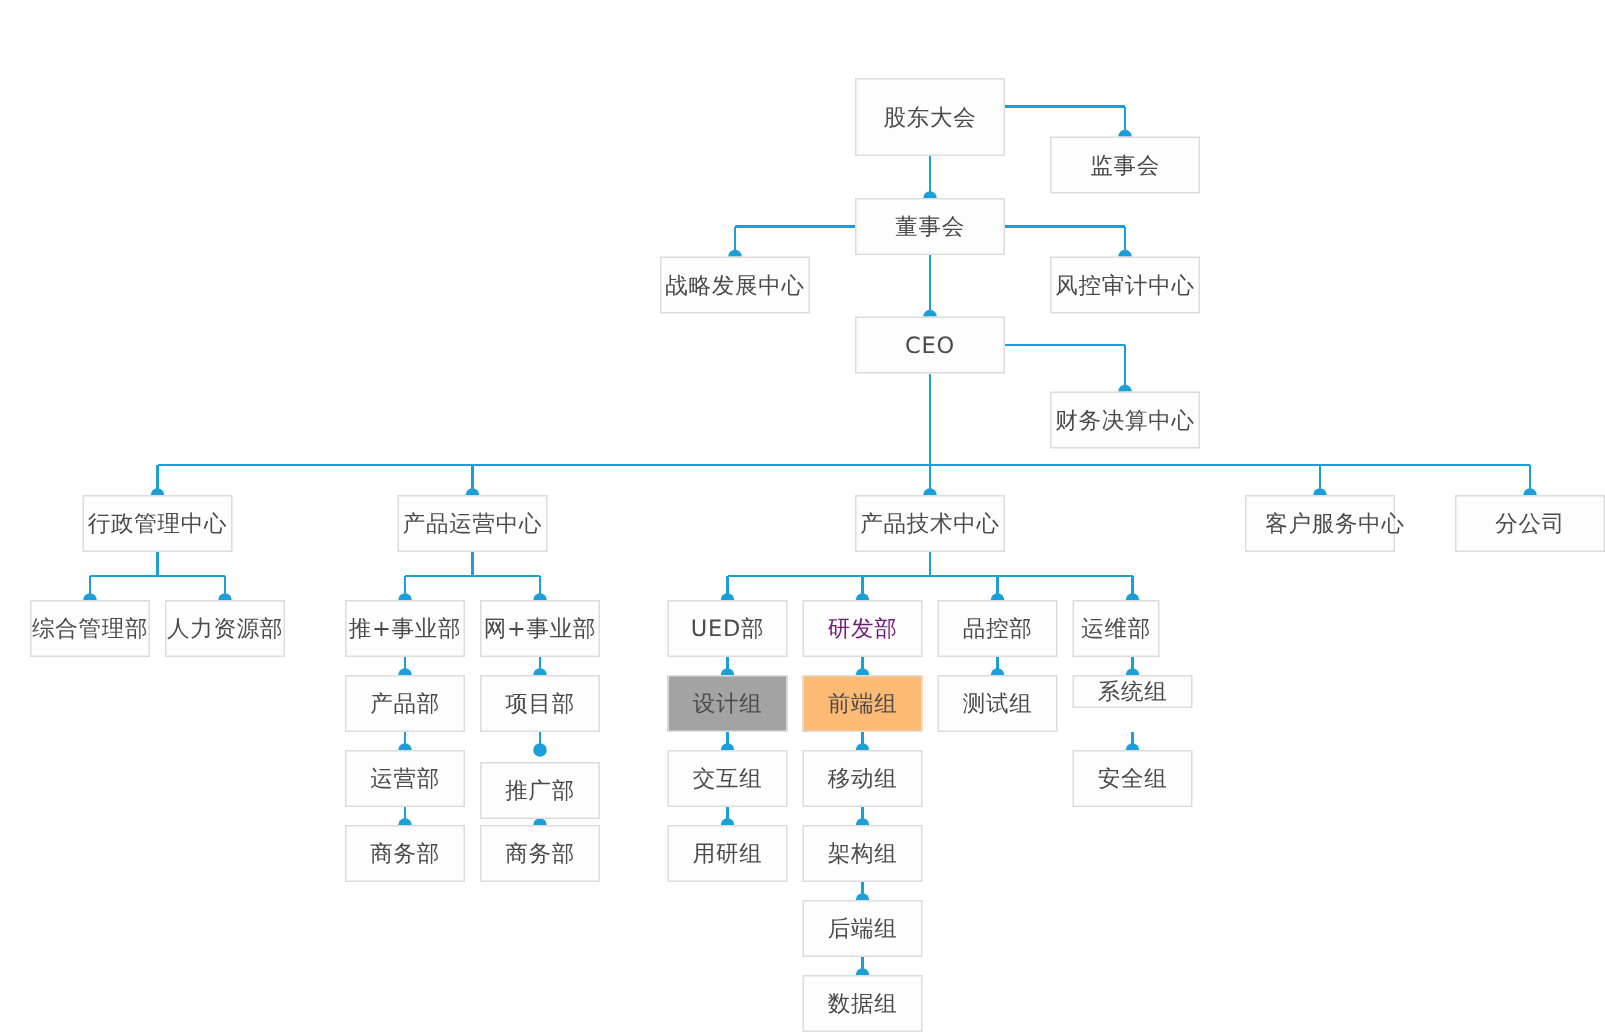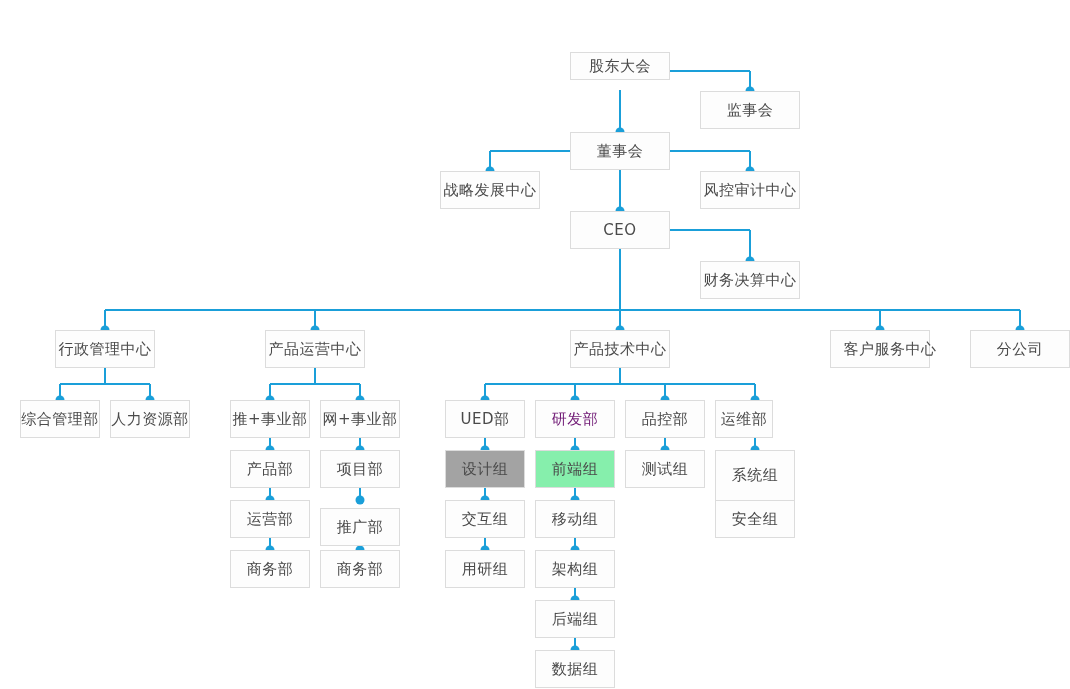--- a/index.html
+++ b/index.html
@@ -137,21 +137,21 @@
       <div class="dot" style="left: 485px; top: 500px; background: rgb(26, 159, 217);"></div>
       <div class="dot" style="left: 485px; top: 550px; background: rgb(26, 159, 217);"></div>
       <div class="dot" style="left: 575px; top: 450px; background: rgb(26, 159, 217);"></div>
       <div class="dot" style="left: 575px; top: 500px; background: rgb(26, 159, 217);"></div>
       <div class="dot" style="left: 575px; top: 550px; background: rgb(26, 159, 217);"></div>
       <div class="dot" style="left: 575px; top: 600px; background: rgb(26, 159, 217);"></div>
       <div class="dot" style="left: 575px; top: 650px; background: rgb(26, 159, 217);"></div>
       <div class="dot" style="left: 665px; top: 450px; background: rgb(26, 159, 217);"></div>
       <div class="dot" style="left: 755px; top: 450px; background: rgb(26, 159, 217);"></div>
       <div class="dot" style="left: 755px; top: 500px; background: rgb(26, 159, 217);"></div>
-      <div class="node" style="left: 570px; top: 52px; width: 100px; height: 28px; border-color: rgb(220, 220, 220); background: rgb(253, 253, 253); color: rgb(74, 74, 74);">
+      <div class="node" style="left: 570px; top: 52px; width: 100px; height: 52px; border-color: rgb(220, 220, 220); background: rgb(253, 253, 253); color: rgb(74, 74, 74);">
         <span class="node-label">股东大会</span>
       </div>
       <div class="node" style="left: 700px; top: 91px; width: 100px; height: 38px; border-color: rgb(220, 220, 220); background: rgb(253, 253, 253); color: rgb(74, 74, 74);">
         <span class="node-label">监事会</span>
       </div>
       <div class="node" style="left: 570px; top: 132px; width: 100px; height: 38px; border-color: rgb(220, 220, 220); background: rgb(253, 253, 253); color: rgb(74, 74, 74);">
         <span class="node-label">董事会</span>
       </div>
       <div class="node" style="left: 440px; top: 171px; width: 100px; height: 38px; border-color: rgb(220, 220, 220); background: rgb(253, 253, 253); color: rgb(74, 74, 74);">
         <span class="node-label">战略发展中心</span>
@@ -218,27 +218,27 @@
       </div>
       <div class="node" style="left: 625px; top: 400px; width: 80px; height: 38px; border-color: rgb(220, 220, 220); background: rgb(253, 253, 253); color: rgb(74, 74, 74);">
         <span class="node-label">品控部</span>
       </div>
       <div class="node" style="left: 715px; top: 400px; width: 58px; height: 38px; border-color: rgb(220, 220, 220); background: rgb(253, 253, 253); color: rgb(74, 74, 74);">
         <span class="node-label">运维部</span>
       </div>
       <div class="node" style="left: 445px; top: 450px; width: 80px; height: 38px; border-color: rgb(220, 220, 220); background: #a3a3a3; color: rgb(74, 74, 74);">
         <span class="node-label">设计组</span>
       </div>
-      <div class="node" style="left: 535px; top: 450px; width: 80px; height: 38px; border-color: rgb(220, 220, 220); background: #86efac; color: rgb(74, 74, 74);">
+      <div class="node" style="left: 535px; top: 450px; width: 80px; height: 38px; border-color: rgb(220, 220, 220); background: #fdba74; color: rgb(74, 74, 74);">
         <span class="node-label">前端组</span>
       </div>
       <div class="node" style="left: 625px; top: 450px; width: 80px; height: 38px; border-color: rgb(220, 220, 220); background: rgb(253, 253, 253); color: rgb(74, 74, 74);">
         <span class="node-label">测试组</span>
       </div>
-      <div class="node" style="left: 715px; top: 450px; width: 80px; height: 51px; border-color: rgb(220, 220, 220); background: rgb(253, 253, 253); color: rgb(74, 74, 74); align-items: center;">
+      <div class="node" style="left: 715px; top: 450px; width: 80px; height: 22px; border-color: rgb(220, 220, 220); background: rgb(253, 253, 253); color: rgb(74, 74, 74); align-items: center;">
         <span class="node-label">系统组</span>
       </div>
       <div class="node" style="left: 445px; top: 500px; width: 80px; height: 38px; border-color: rgb(220, 220, 220); background: rgb(253, 253, 253); color: rgb(74, 74, 74);">
         <span class="node-label">交互组</span>
       </div>
       <div class="node" style="left: 535px; top: 500px; width: 80px; height: 38px; border-color: rgb(220, 220, 220); background: rgb(253, 253, 253); color: rgb(74, 74, 74);">
         <span class="node-label">移动组</span>
       </div>
       <div class="node" style="left: 715px; top: 500px; width: 80px; height: 38px; border-color: rgb(220, 220, 220); background: rgb(253, 253, 253); color: rgb(74, 74, 74);">
         <span class="node-label">安全组</span>

